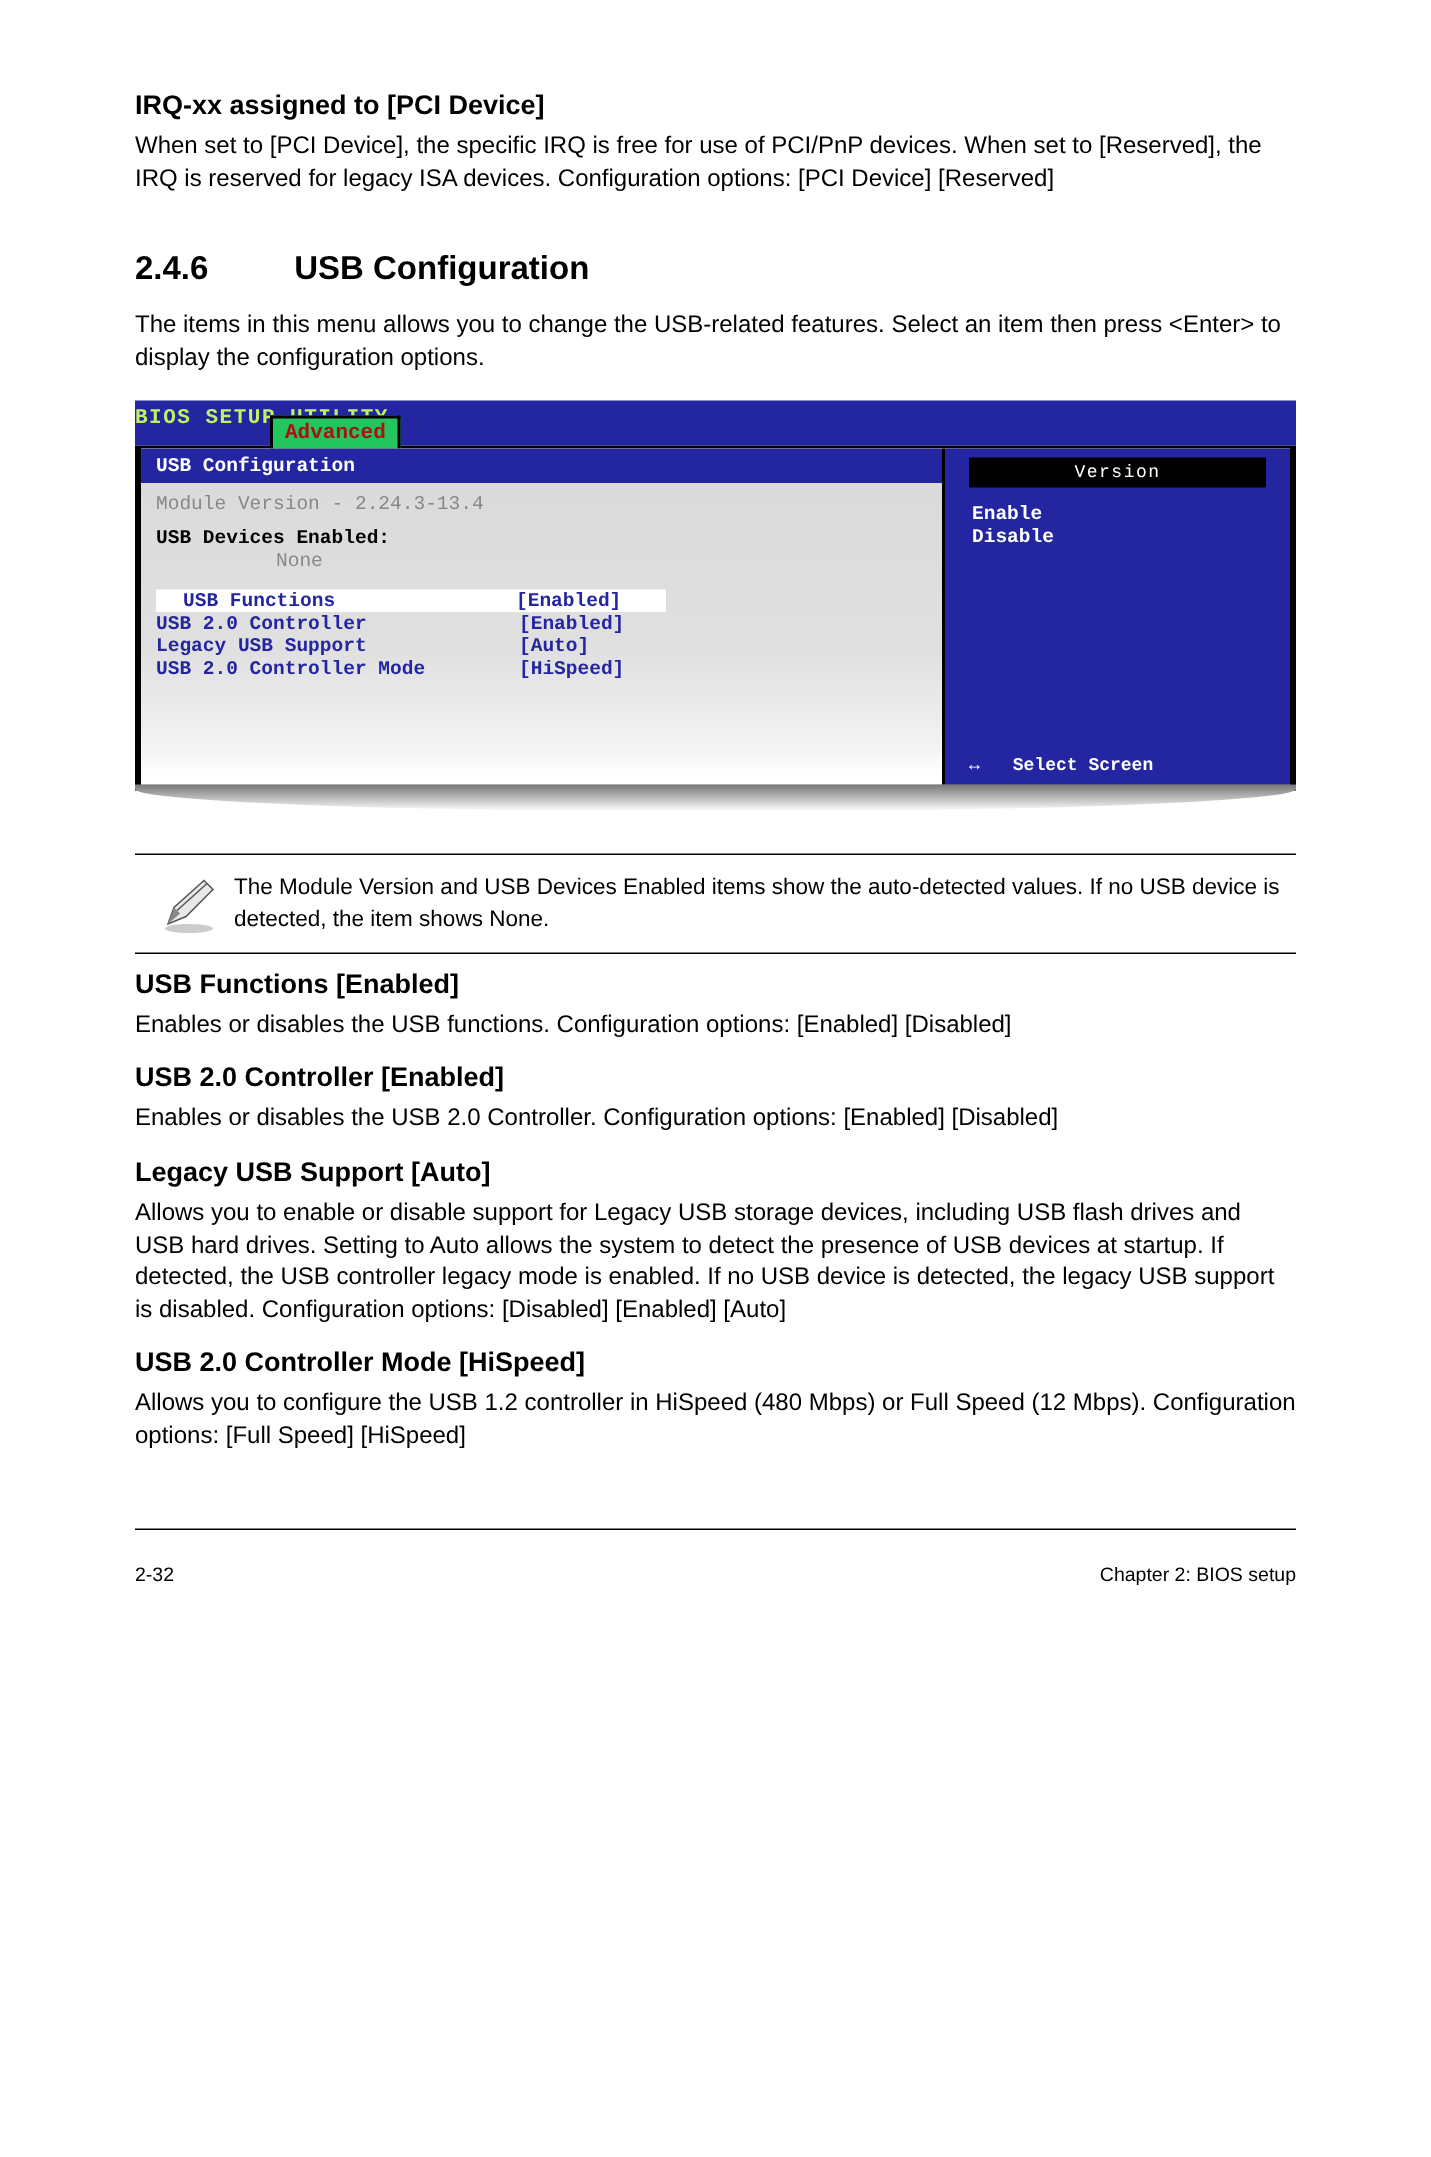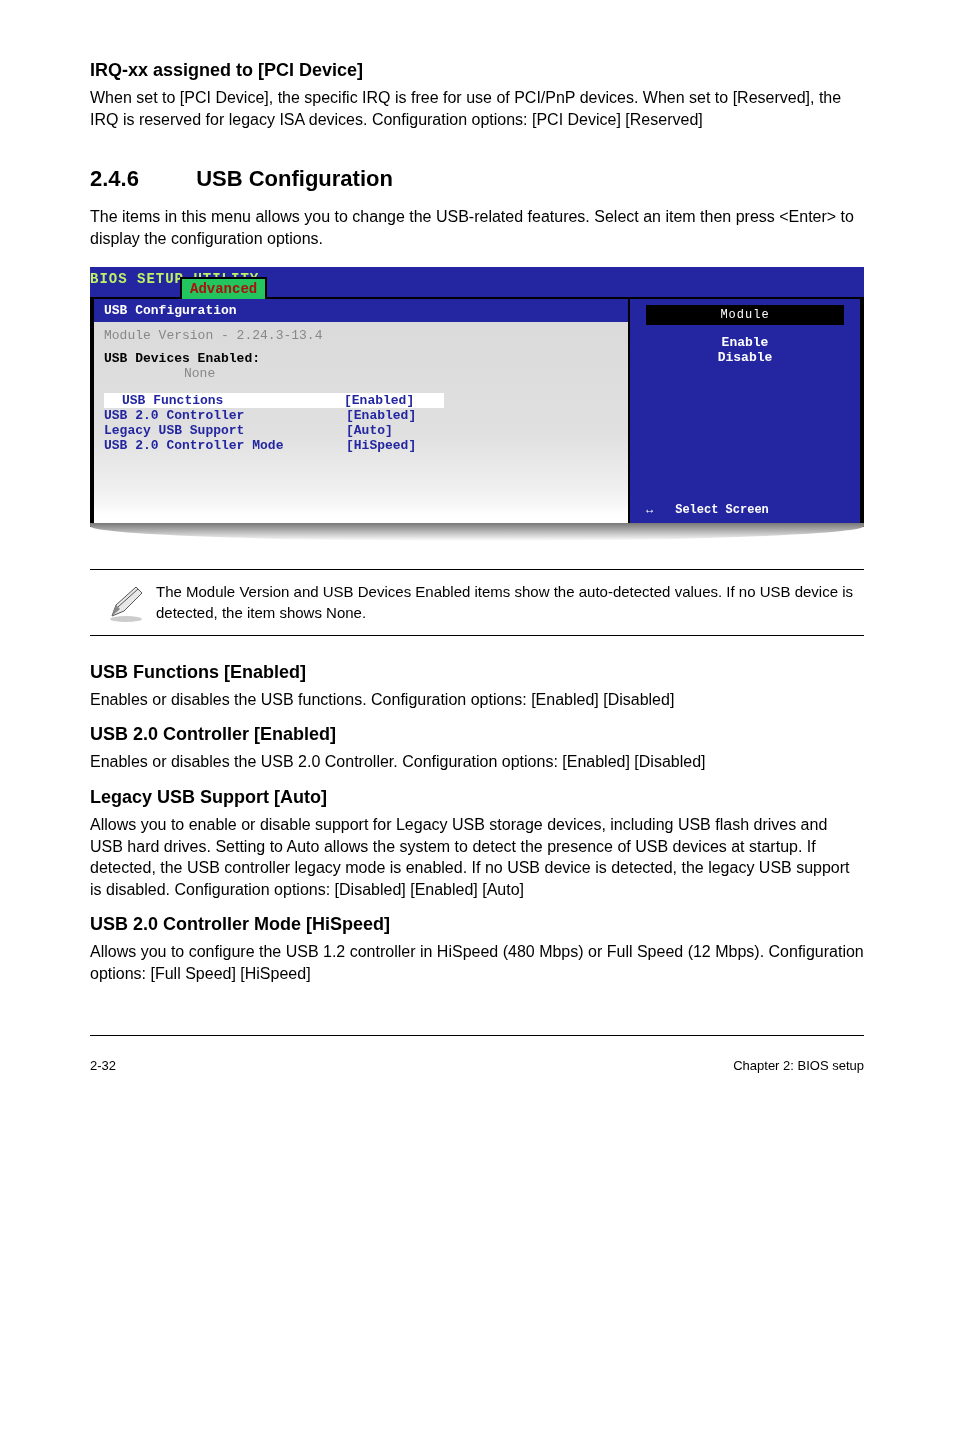--- a/index.html
+++ b/index.html
@@ -105,21 +105,20 @@
     padding: 3px 0;
     margin: 6px 16px 10px 16px;
     font-size: 12px;
     letter-spacing: 1px;
   }
   .bios-rtext {
     color: #fff;
     padding: 0 18px;
     font-weight: bold;
     font-size: 13px;
-    text-align: center;
   }
   .bios-rnav {
     position:absolute;
     bottom: 6px;
     left: 16px;
     right:10px;
     color:#fff;
     font-size:12px;
   }
   .bios-rnav .arrw { color:#fff; font-weight:bold;}
@@ -136,21 +135,21 @@
     margin-top:-4px;
   }
 
   
   .note {
     display: flex;
     align-items: center;
     border-top: 1px solid #000;
     border-bottom: 1px solid #000;
     padding: 12px 6px;
-    margin: 10px 0 26px 0;
+    margin: 10px 0 10px 0;
   }
   .note-icon {
     width: 60px;
     flex: 0 0 60px;
     display:flex;
     justify-content:center;
   }
   .note-text {
     font-size: 15px;
     line-height: 1.35;
@@ -201,21 +200,21 @@
         <div class="bios-line-blue">
           <span style="display:inline-block;width:242px;">Legacy USB Support</span><span class="bios-val">[Auto]</span>
         </div>
         <div class="bios-line-blue">
           <span style="display:inline-block;width:242px;">USB 2.0 Controller Mode</span><span class="bios-val">[HiSpeed]</span>
         </div>
       </div>
       <div class="fadeout"></div>
     </div>
     <div class="bios-right">
-      <div class="bios-rlabel">Module</div>
+      <div class="bios-rlabel">Version</div>
       <div class="bios-rtext">Enable</div>
       <div class="bios-rtext">Disable</div>
       <div class="bios-rnav">
         <span class="arrw">↔</span><span class="lbl">Select Screen</span>
       </div>
     </div>
   </div>
   <div class="bios-curve"></div>
 </div>
 

